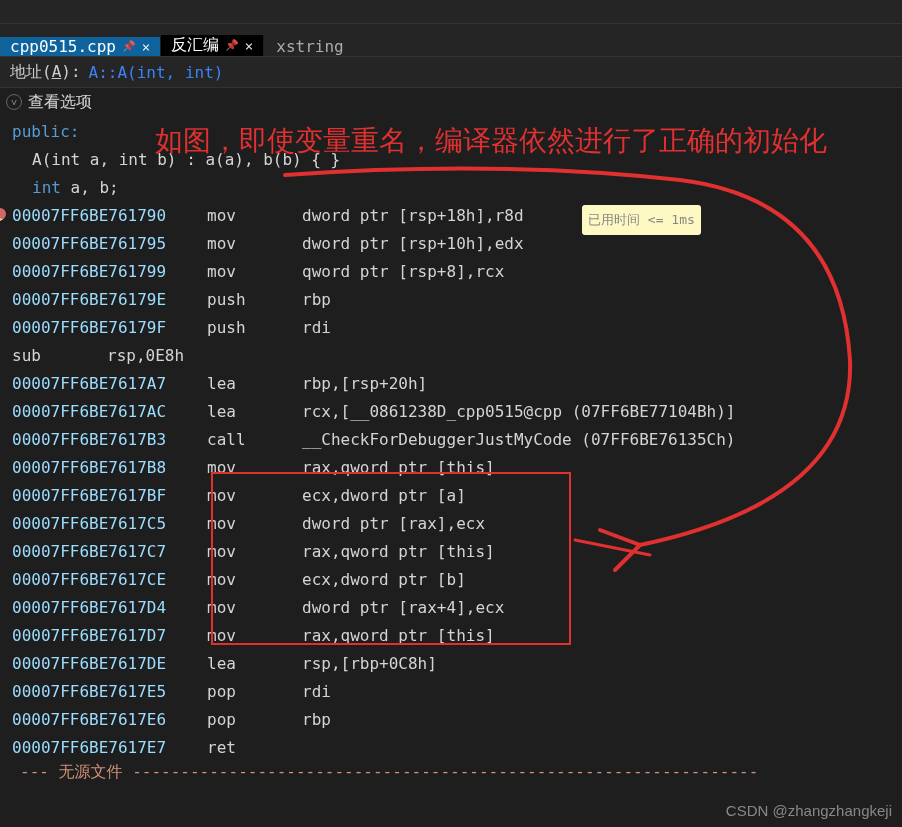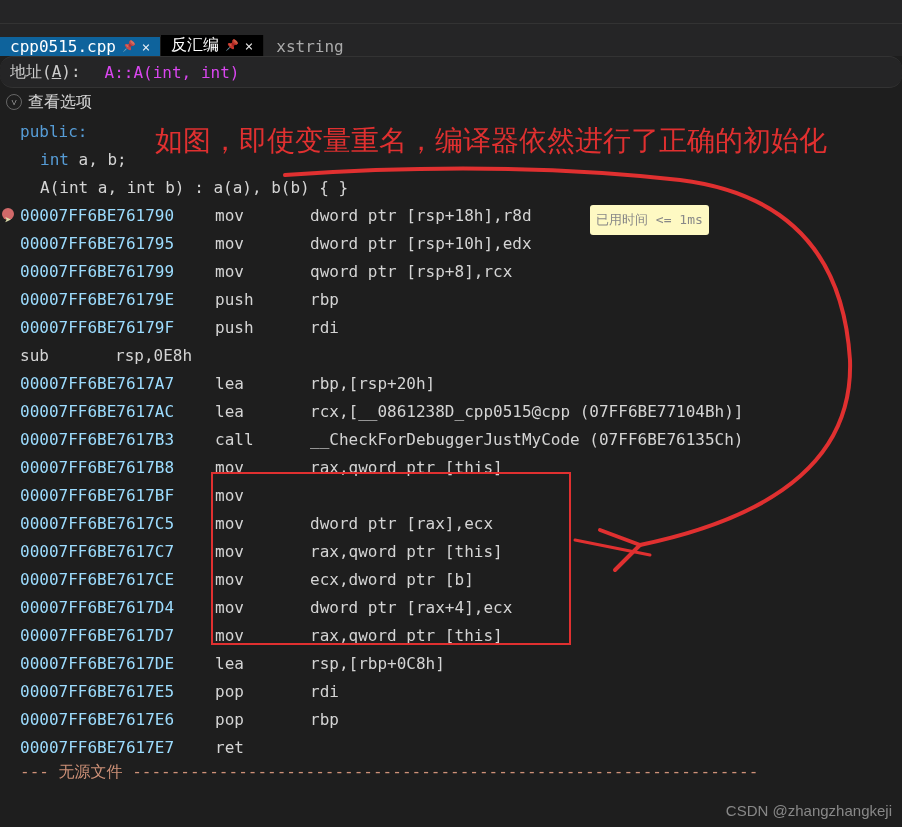--- a/index.html
+++ b/index.html
@@ -37,39 +37,38 @@
     .plain-tab { color: #aaa; padding: 0 12px; display: flex; align-items: center; }
     .addr-bar {
       display: flex;
       align-items: center;
       background: #252526;
       height: 32px;
       padding: 0 10px;
       gap: 8px;
       border-top: 1px solid #333;
       border-bottom: 1px solid #333;
-      border-radius: 13px;
     }
     .addr-label { color: #ccc; }
     .addr-label u { text-decoration: underline; }
-    .addr-val { color: #d946ef; margin-left: 16px; }
+    .addr-val { color: #3b82f6; }
     .options-row {
       display: flex;
       align-items: center;
       background: #1e1e1e;
       height: 28px;
       padding-left: 6px;
       gap: 6px;
     }
     .chev {
       width: 16px; height: 16px; border: 1px solid #666; border-radius: 50%;
       display: flex; align-items: center; justify-content: center;
       font-size: 10px; color: #ccc;
     }
-    .code-area { padding: 2px 0 0 20px; line-height: 28px; position: relative; }
+    .code-area { padding: 2px 0 0 12px; line-height: 28px; position: relative; }
     .kw { color: #569cd6; }
     .txt { color: #d4d4d4; }
     .indent1 { padding-left: 20px; }
     .asm-line { display: flex; white-space: pre; }
     .addr { color: #9cdcfe; width: 195px; }
     .mnem { color: #d4d4d4; width: 95px; }
     .ops { color: #d4d4d4; }
     .timing {
       position: absolute; left: 570px; top: 3px; font-size: 13px; color: #888;
       background: #fef9c3; padding: 1px 6px; border-radius: 3px;
@@ -131,43 +130,43 @@
 <div class="options-row">
   <span class="chev">˅</span>
   <span>查看选项</span>
 </div>
 
 <div class="code-area">
   <div class="indent0">
     <span class="kw">public:</span>
   </div>
   <div class="indent1">
-    <span class="kw">int</span><span class="txt"> a, b;</span>
+    <span class="txt">A(int a, int b) : a(a), b(b)  {    }</span>
   </div>
   <div class="indent1">
-    <span class="txt">A(int a, int b) : a(a), b(b)  {    }</span>
+    <span class="kw">int</span><span class="txt"> a, b;</span>
   </div>
 
   <div class="asm-wrap" id="asm-block">
     <div class="bp-gutter">
       <div class="bp-dot"></div>
       <div class="arrow-cur">➤</div>
     </div>
     <div class="timing">已用时间 &lt;= 1ms</div>
   <div class="asm-line"><span class="addr">00007FF6BE761790</span><span class="mnem">mov</span><span class="ops">dword ptr [rsp+18h],r8d</span></div>
       <div class="asm-line"><span class="addr">00007FF6BE761795</span><span class="mnem">mov</span><span class="ops">dword ptr [rsp+10h],edx</span></div>
       <div class="asm-line"><span class="addr">00007FF6BE761799</span><span class="mnem">mov</span><span class="ops">qword ptr [rsp+8],rcx</span></div>
       <div class="asm-line"><span class="addr">00007FF6BE76179E</span><span class="mnem">push</span><span class="ops">rbp</span></div>
       <div class="asm-line"><span class="addr">00007FF6BE76179F</span><span class="mnem">push</span><span class="ops">rdi</span></div>
       <div class="asm-line"><span class="mnem">sub</span><span class="ops">rsp,0E8h</span></div>
       <div class="asm-line"><span class="addr">00007FF6BE7617A7</span><span class="mnem">lea</span><span class="ops">rbp,[rsp+20h]</span></div>
       <div class="asm-line"><span class="addr">00007FF6BE7617AC</span><span class="mnem">lea</span><span class="ops">rcx,[__0861238D_cpp0515@cpp (07FF6BE77104Bh)]</span></div>
       <div class="asm-line"><span class="addr">00007FF6BE7617B3</span><span class="mnem">call</span><span class="ops">__CheckForDebuggerJustMyCode (07FF6BE76135Ch)</span></div>
       <div class="asm-line"><span class="addr">00007FF6BE7617B8</span><span class="mnem">mov</span><span class="ops">rax,qword ptr [this]</span></div>
-      <div class="asm-line"><span class="addr">00007FF6BE7617BF</span><span class="mnem">mov</span></div>
+      <div class="asm-line"><span class="addr">00007FF6BE7617BF</span><span class="mnem">mov</span><span class="ops">ecx,dword ptr [a]</span></div>
       <div class="asm-line"><span class="addr">00007FF6BE7617C5</span><span class="mnem">mov</span><span class="ops">dword ptr [rax],ecx</span></div>
       <div class="asm-line"><span class="addr">00007FF6BE7617C7</span><span class="mnem">mov</span><span class="ops">rax,qword ptr [this]</span></div>
       <div class="asm-line"><span class="addr">00007FF6BE7617CE</span><span class="mnem">mov</span><span class="ops">ecx,dword ptr [b]</span></div>
       <div class="asm-line"><span class="addr">00007FF6BE7617D4</span><span class="mnem">mov</span><span class="ops">dword ptr [rax+4],ecx</span></div>
       <div class="asm-line"><span class="addr">00007FF6BE7617D7</span><span class="mnem">mov</span><span class="ops">rax,qword ptr [this]</span></div>
       <div class="asm-line"><span class="addr">00007FF6BE7617DE</span><span class="mnem">lea</span><span class="ops">rsp,[rbp+0C8h]</span></div>
       <div class="asm-line"><span class="addr">00007FF6BE7617E5</span><span class="mnem">pop</span><span class="ops">rdi</span></div>
       <div class="asm-line"><span class="addr">00007FF6BE7617E6</span><span class="mnem">pop</span><span class="ops">rbp</span></div>
       <div class="asm-line"><span class="addr">00007FF6BE7617E7</span><span class="mnem">ret</span><span class="ops"></span></div>
     </div>

